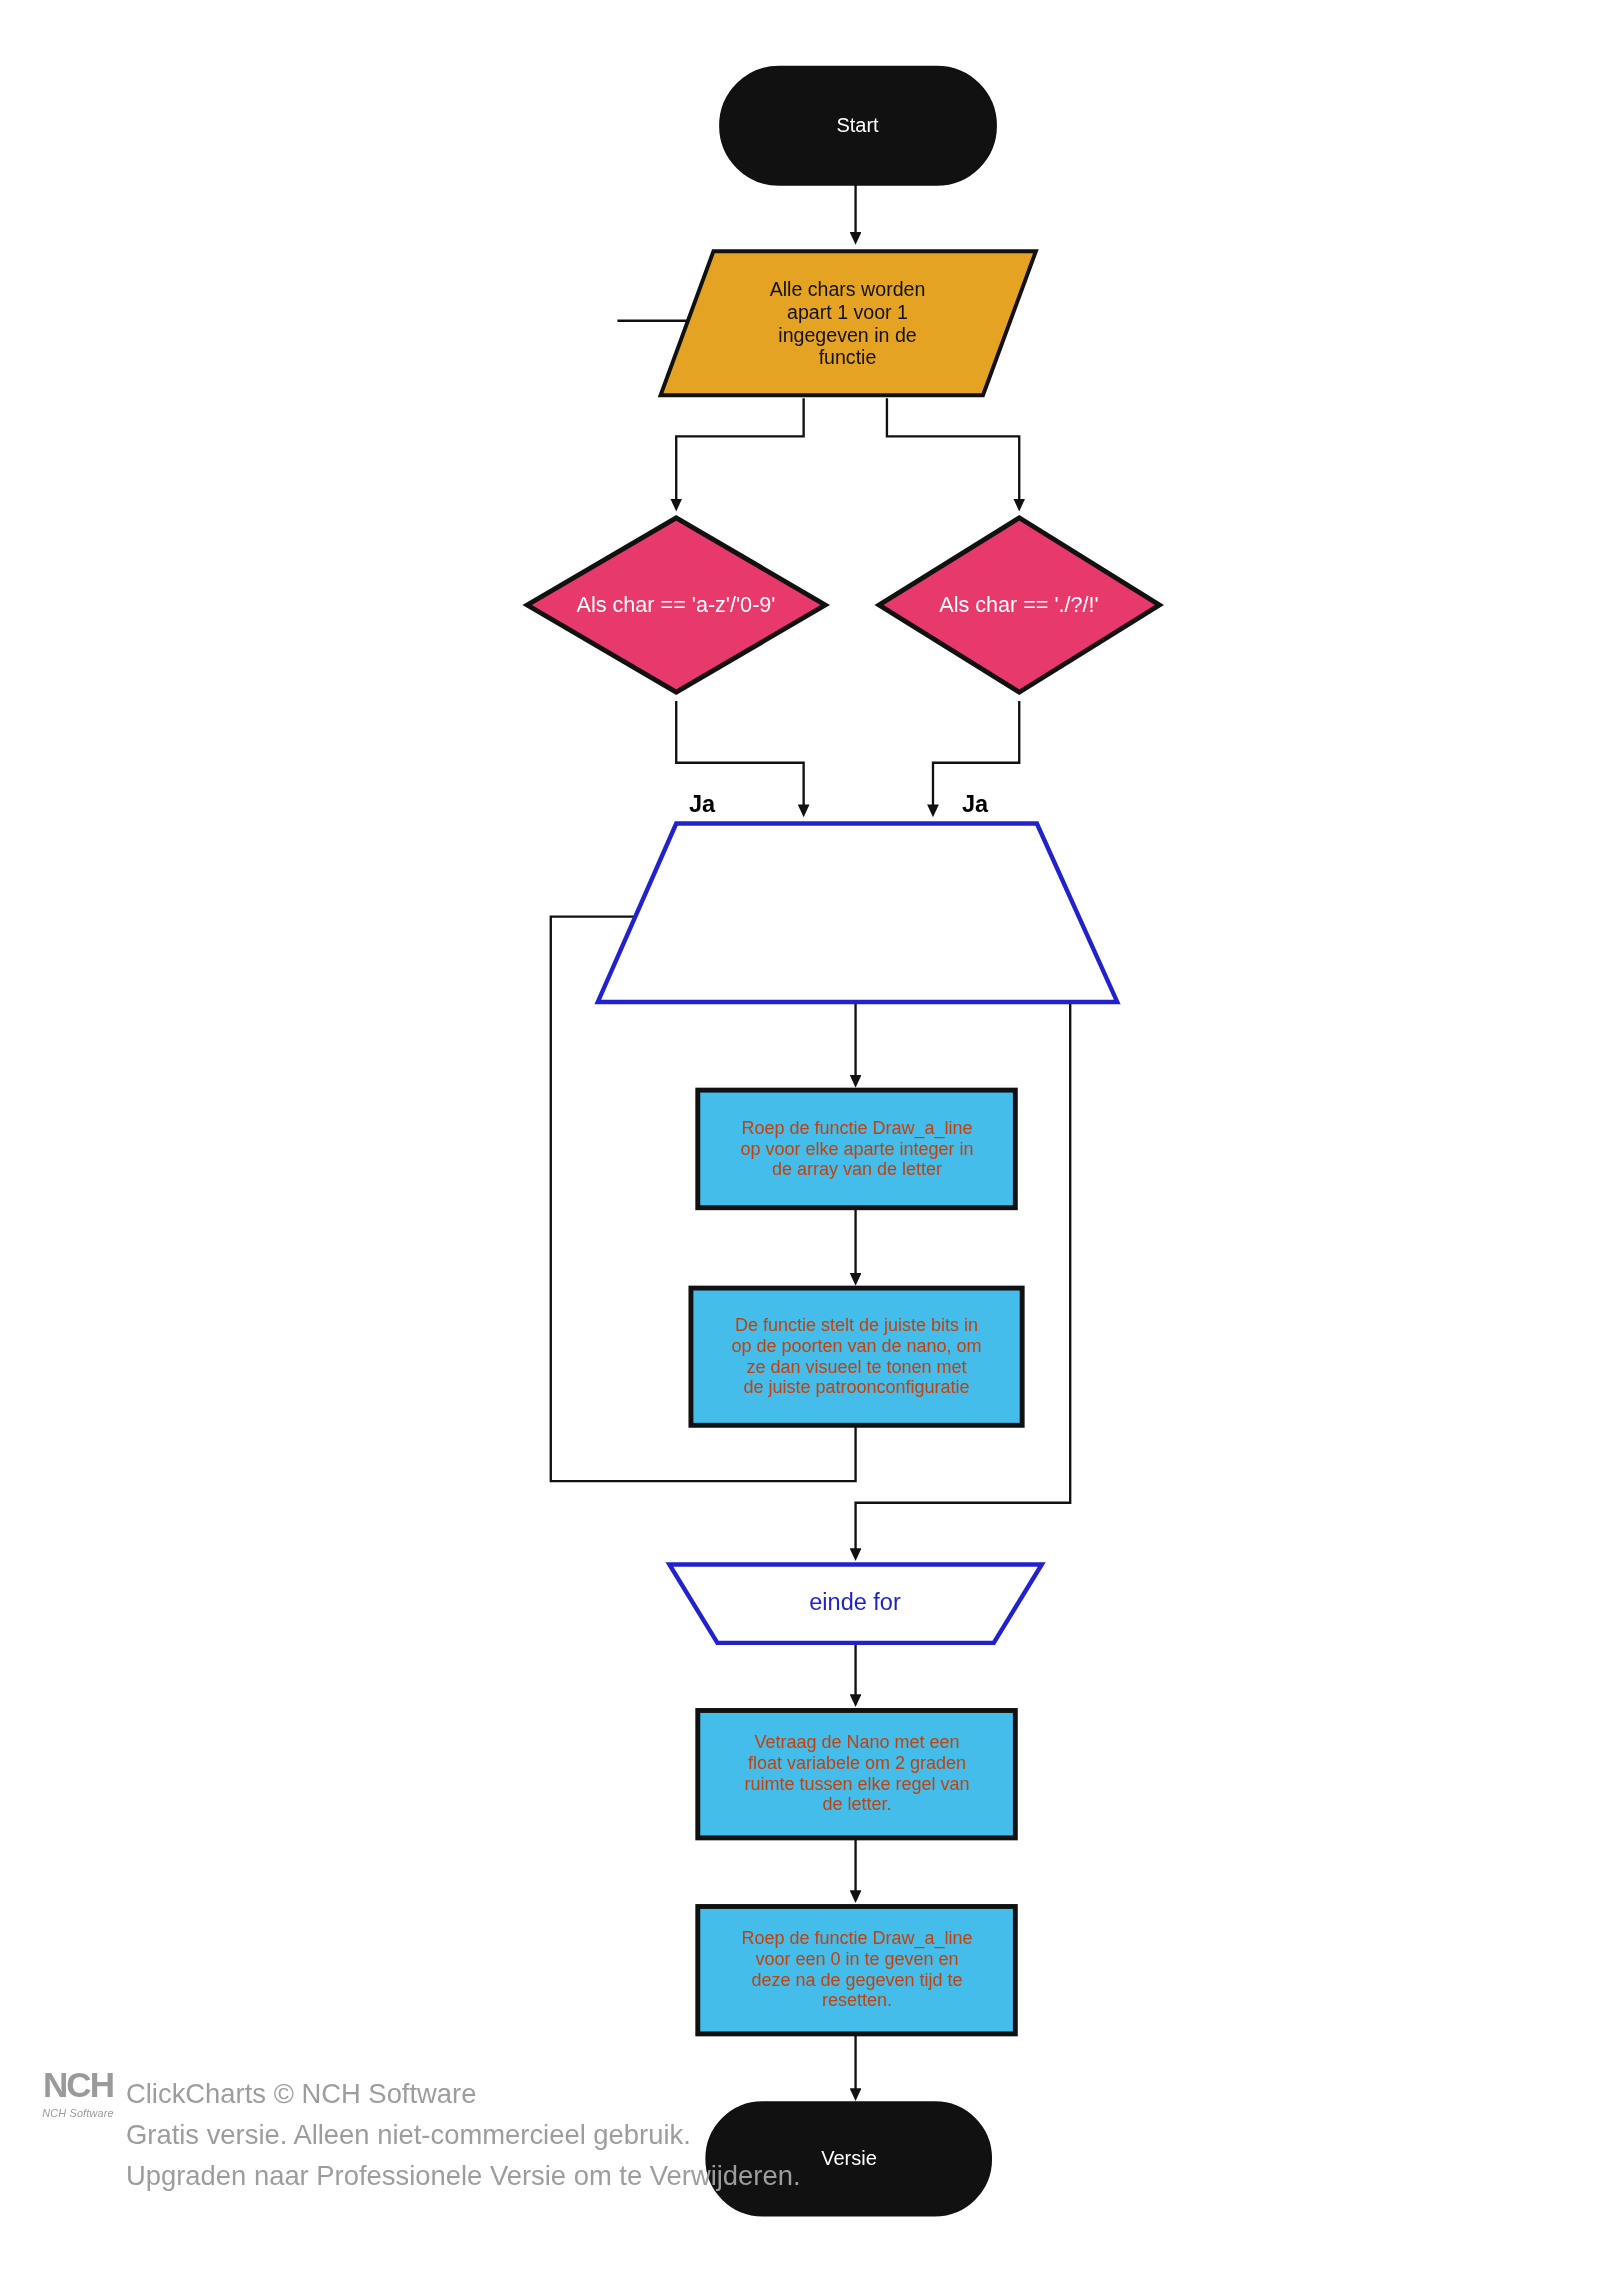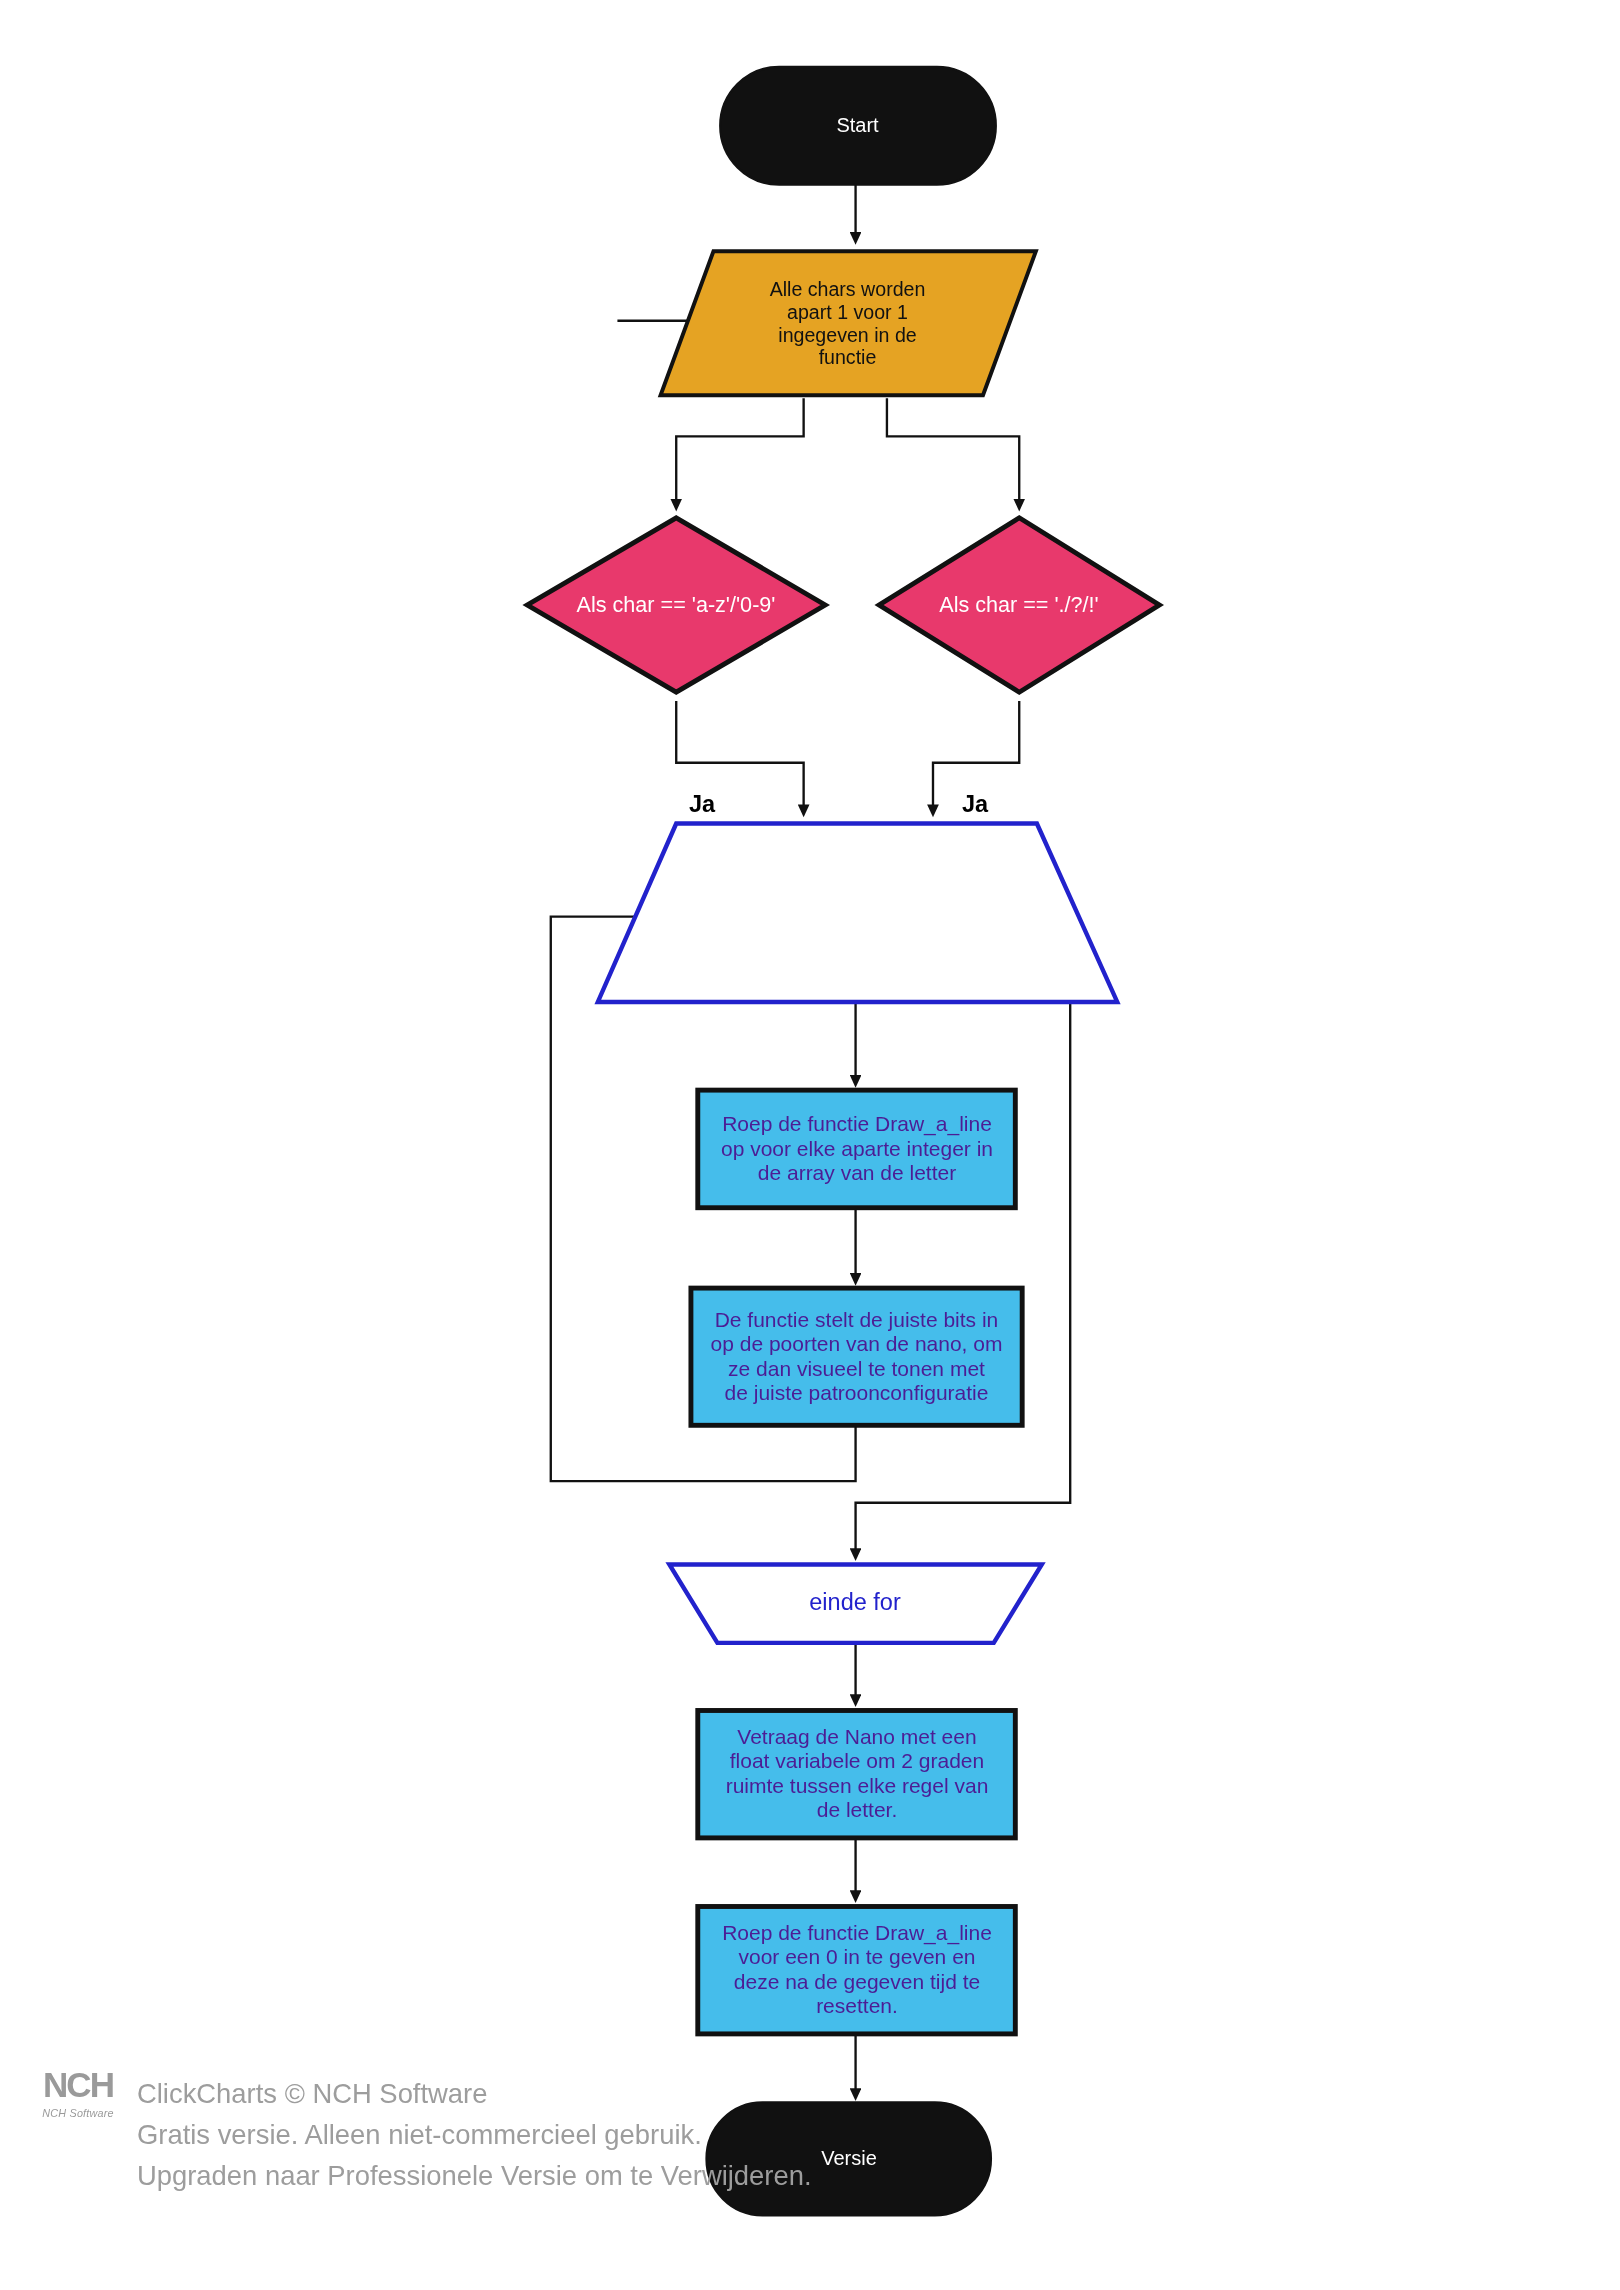--- a/index.html
+++ b/index.html
@@ -45,38 +45,38 @@
   .decision-label {
     font-size: 21.6px;
     color: #ffffff;
     white-space: nowrap;
   }
   .loop-label {
     font-size: 23.5px;
     color: #2222cc;
   }
   .process-label {
-    font-size: 21px;
-    color: #4c1d95;
+    font-size: 18px;
+    color: #c2410c;
   }
   .edge-label {
     position: absolute;
     font-size: 23.5px;
     font-weight: bold;
     color: #000000;
     margin-top: 40px;
   }
   
   #watermark {
     position: absolute;
     left: 33px;
     top: 2061px;
     display: flex;
     align-items: flex-start;
-    gap: 14px;
+    gap: 3px;
     pointer-events: none;
   }
   #wm-logo {
     width: 90px;
     padding-top: 5.9px;
     text-align: center;
   }
   #wm-logo-mark {
     font-size: 35px;
     font-weight: bold;

